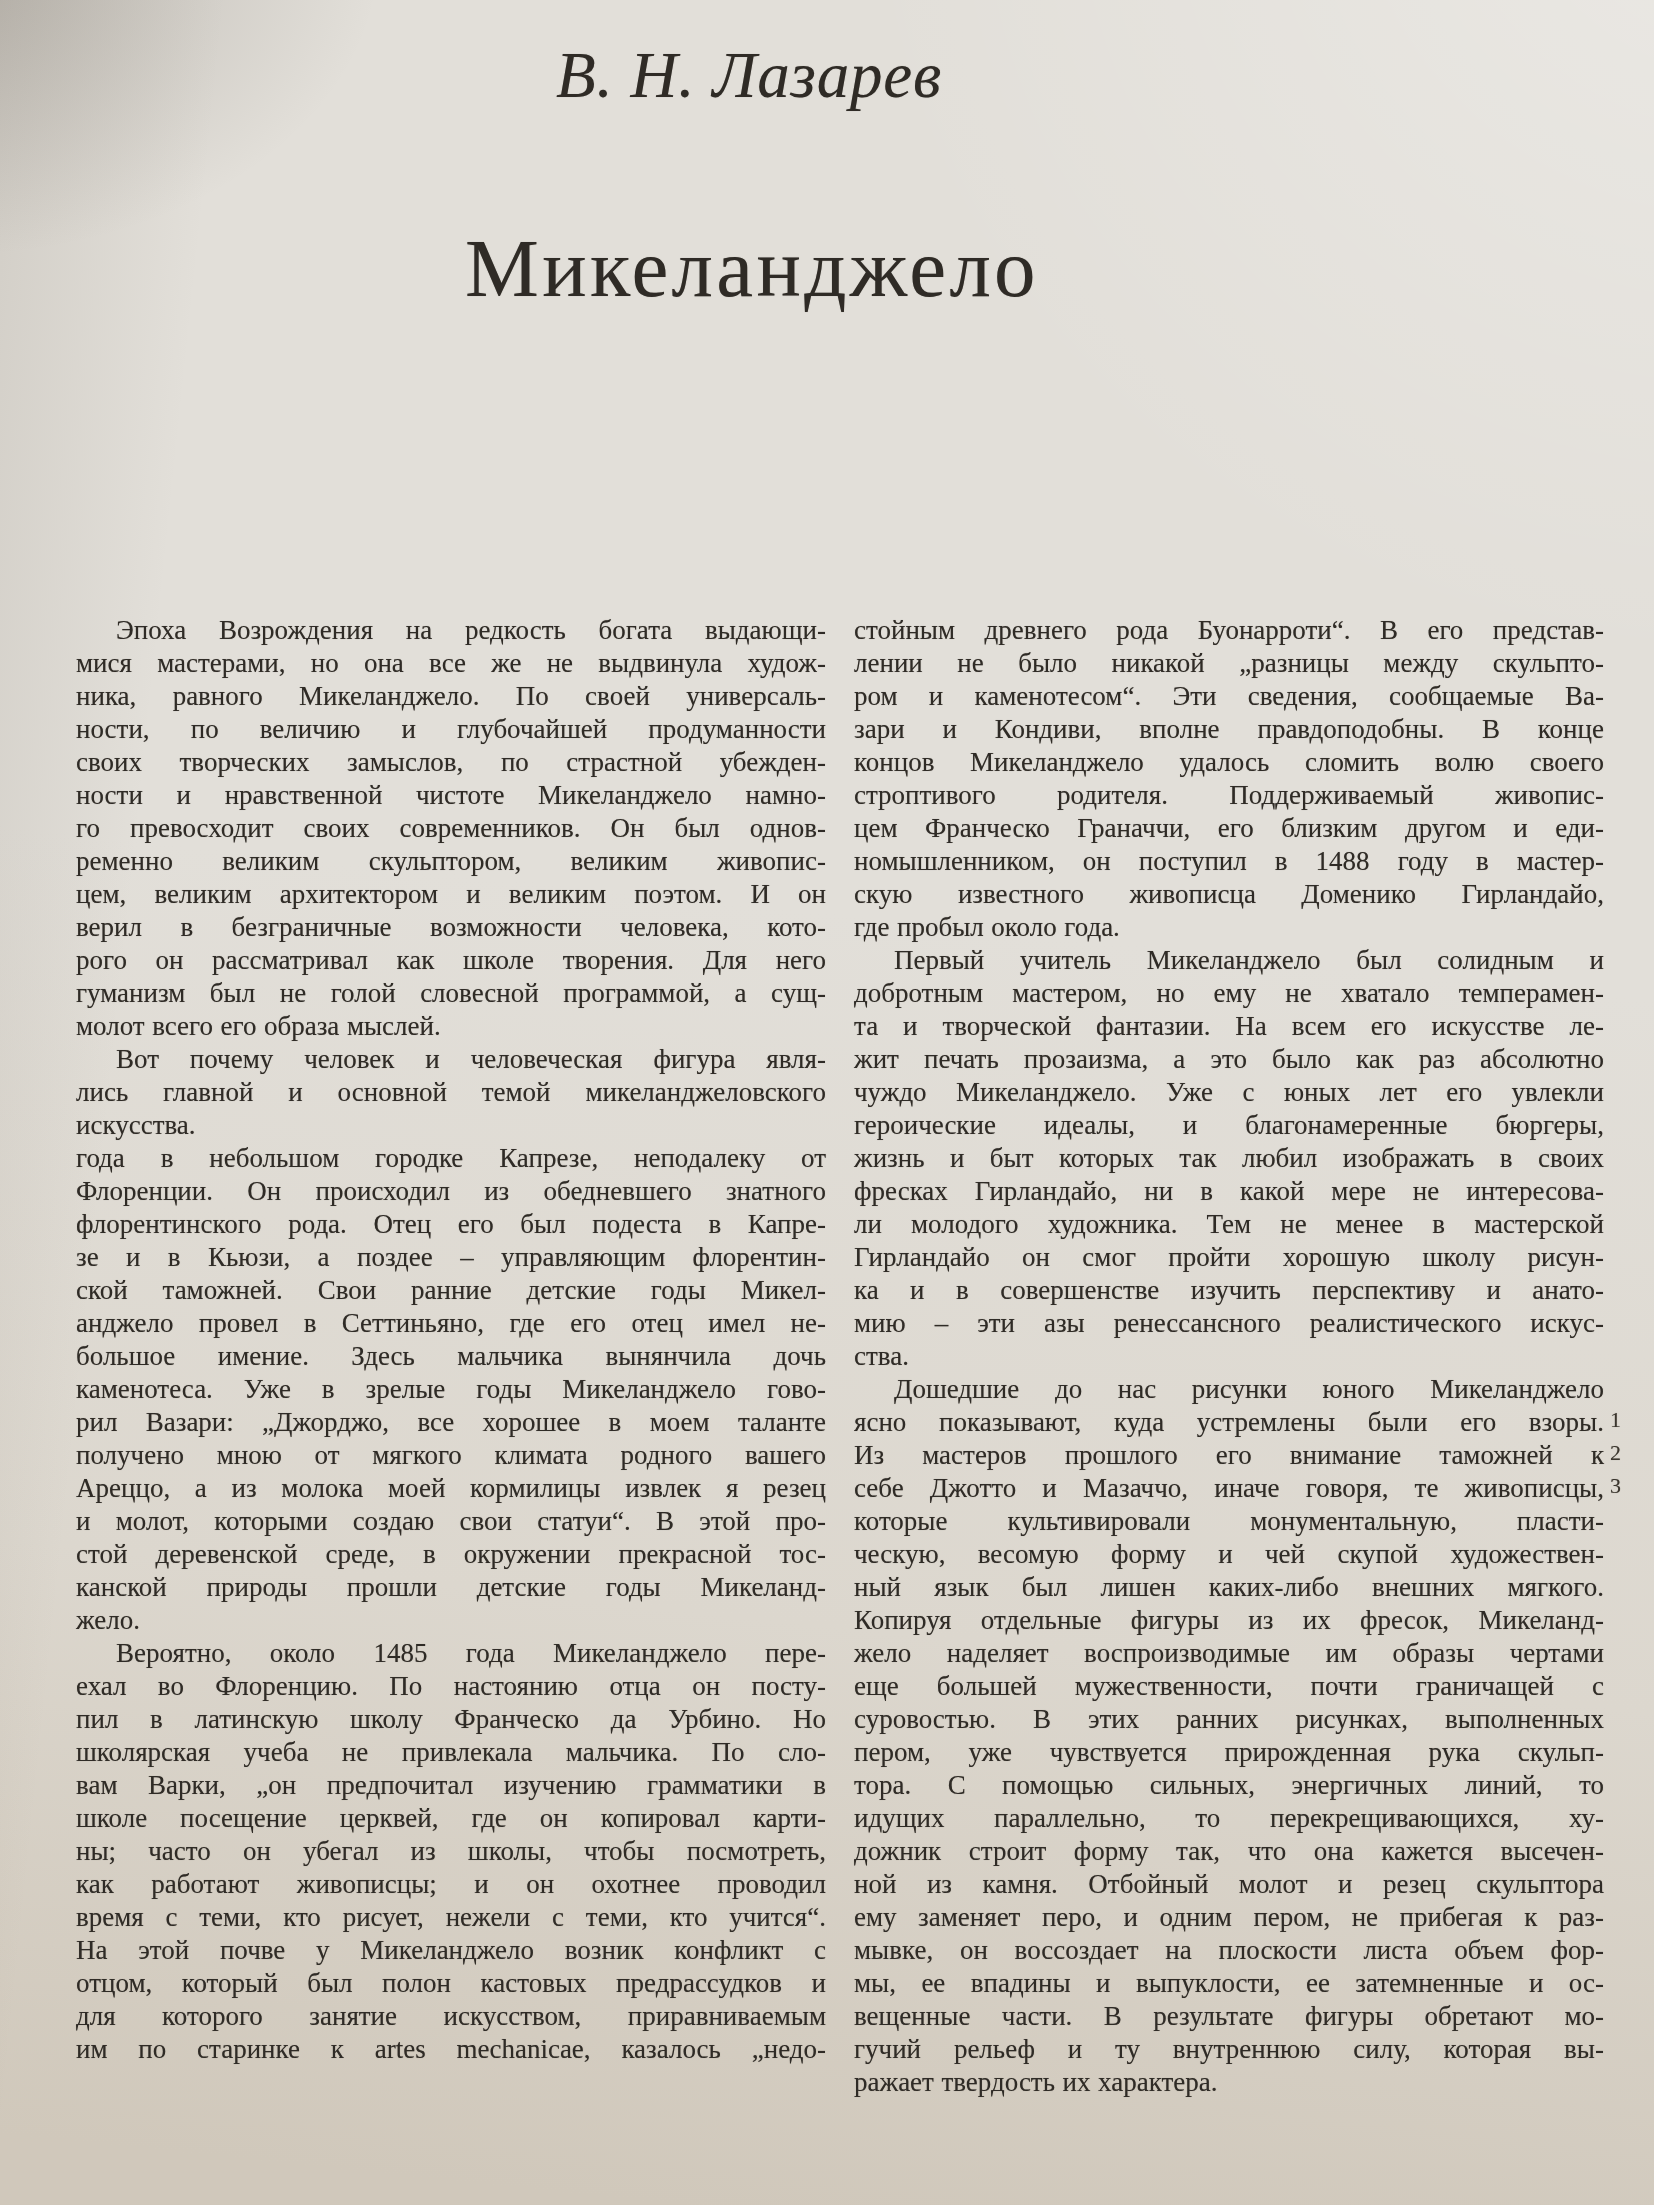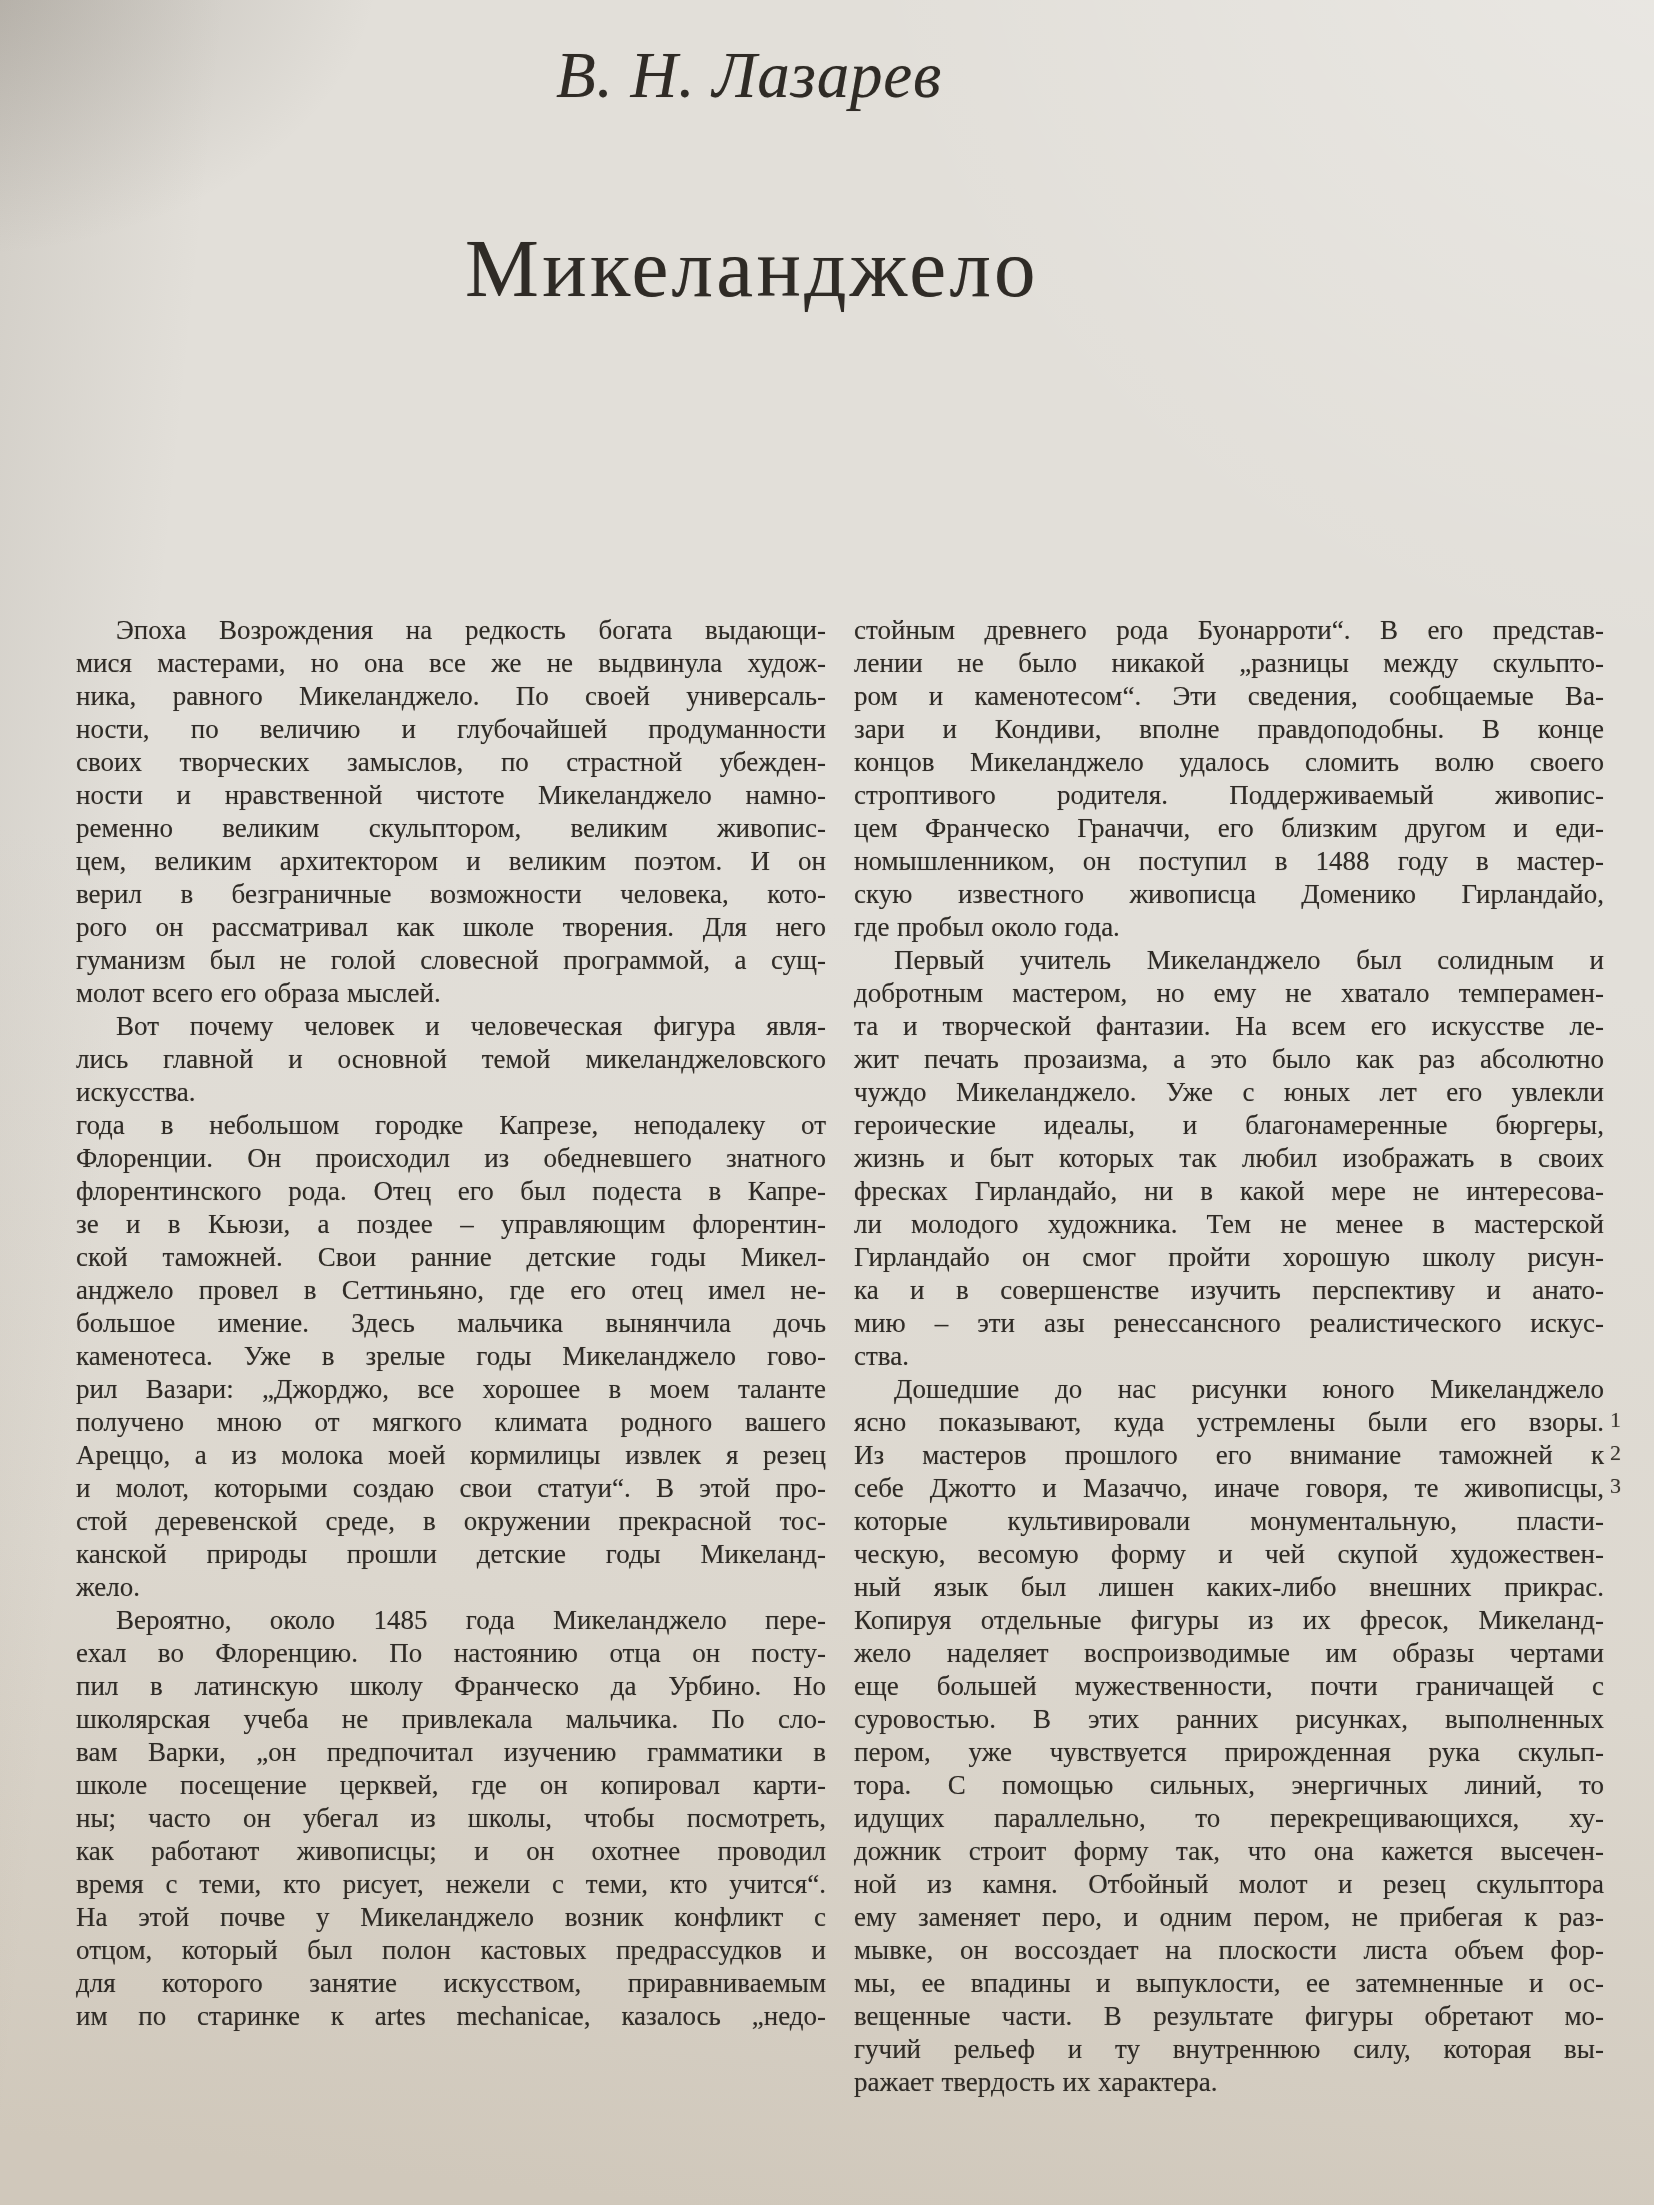--- a/index.html
+++ b/index.html
@@ -61,20 +61,21 @@
 
   <div class="columns">
     <div class="col">
       <div class="para">
           <div class="ln j indent">Эпоха Возрождения на редкость богата выдающи-</div>
           <div class="ln j">мися мастерами, но она все же не выдвинула худож-</div>
           <div class="ln j">ника, равного Микеланджело. По своей универсаль-</div>
           <div class="ln j">ности, по величию и глубочайшей продуманности</div>
           <div class="ln j">своих творческих замыслов, по страстной убежден-</div>
           <div class="ln j">ности и нравственной чистоте Микеланджело намно-</div>
+          <div class="ln j">го превосходит своих современников. Он был однов-</div>
           <div class="ln j">ременно великим скульптором, великим живопис-</div>
           <div class="ln j">цем, великим архитектором и великим поэтом. И он</div>
           <div class="ln j">верил в безграничные возможности человека, кото-</div>
           <div class="ln j">рого он рассматривал как школе творения. Для него</div>
           <div class="ln j">гуманизм был не голой словесной программой, а сущ-</div>
           <div class="ln">молот всего его образа мыслей.</div>
         </div>
       <div class="para">
           <div class="ln j indent">Вот почему человек и человеческая фигура явля-</div>
           <div class="ln j">лись главной и основной темой микеланджеловского</div>
@@ -141,21 +142,21 @@
           <div class="ln j">мию – эти азы ренессансного реалистического искус-</div>
           <div class="ln">ства.</div>
         </div>
       <div class="para">
           <div class="ln j indent">Дошедшие до нас рисунки юного Микеланджело</div>
           <div class="ln j">ясно показывают, куда устремлены были его взоры.</div>
           <div class="ln j">Из мастеров прошлого его внимание таможней к</div>
           <div class="ln j">себе Джотто и Мазаччо, иначе говоря, те живописцы,</div>
           <div class="ln j">которые культивировали монументальную, пласти-</div>
           <div class="ln j">ческую, весомую форму и чей скупой художествен-</div>
-          <div class="ln j">ный язык был лишен каких-либо внешних прикрас.</div>
+          <div class="ln j">ный язык был лишен каких-либо внешних мягкого.</div>
           <div class="ln j">Копируя отдельные фигуры из их фресок, Микеланд-</div>
           <div class="ln j">жело наделяет воспроизводимые им образы чертами</div>
           <div class="ln j">еще большей мужественности, почти граничащей с</div>
           <div class="ln j">суровостью. В этих ранних рисунках, выполненных</div>
           <div class="ln j">пером, уже чувствуется прирожденная рука скульп-</div>
           <div class="ln j">тора. С помощью сильных, энергичных линий, то</div>
           <div class="ln j">идущих параллельно, то перекрещивающихся, ху-</div>
           <div class="ln j">дожник строит форму так, что она кажется высечен-</div>
           <div class="ln j">ной из камня. Отбойный молот и резец скульптора</div>
           <div class="ln j">ему заменяет перо, и одним пером, не прибегая к раз-</div>

